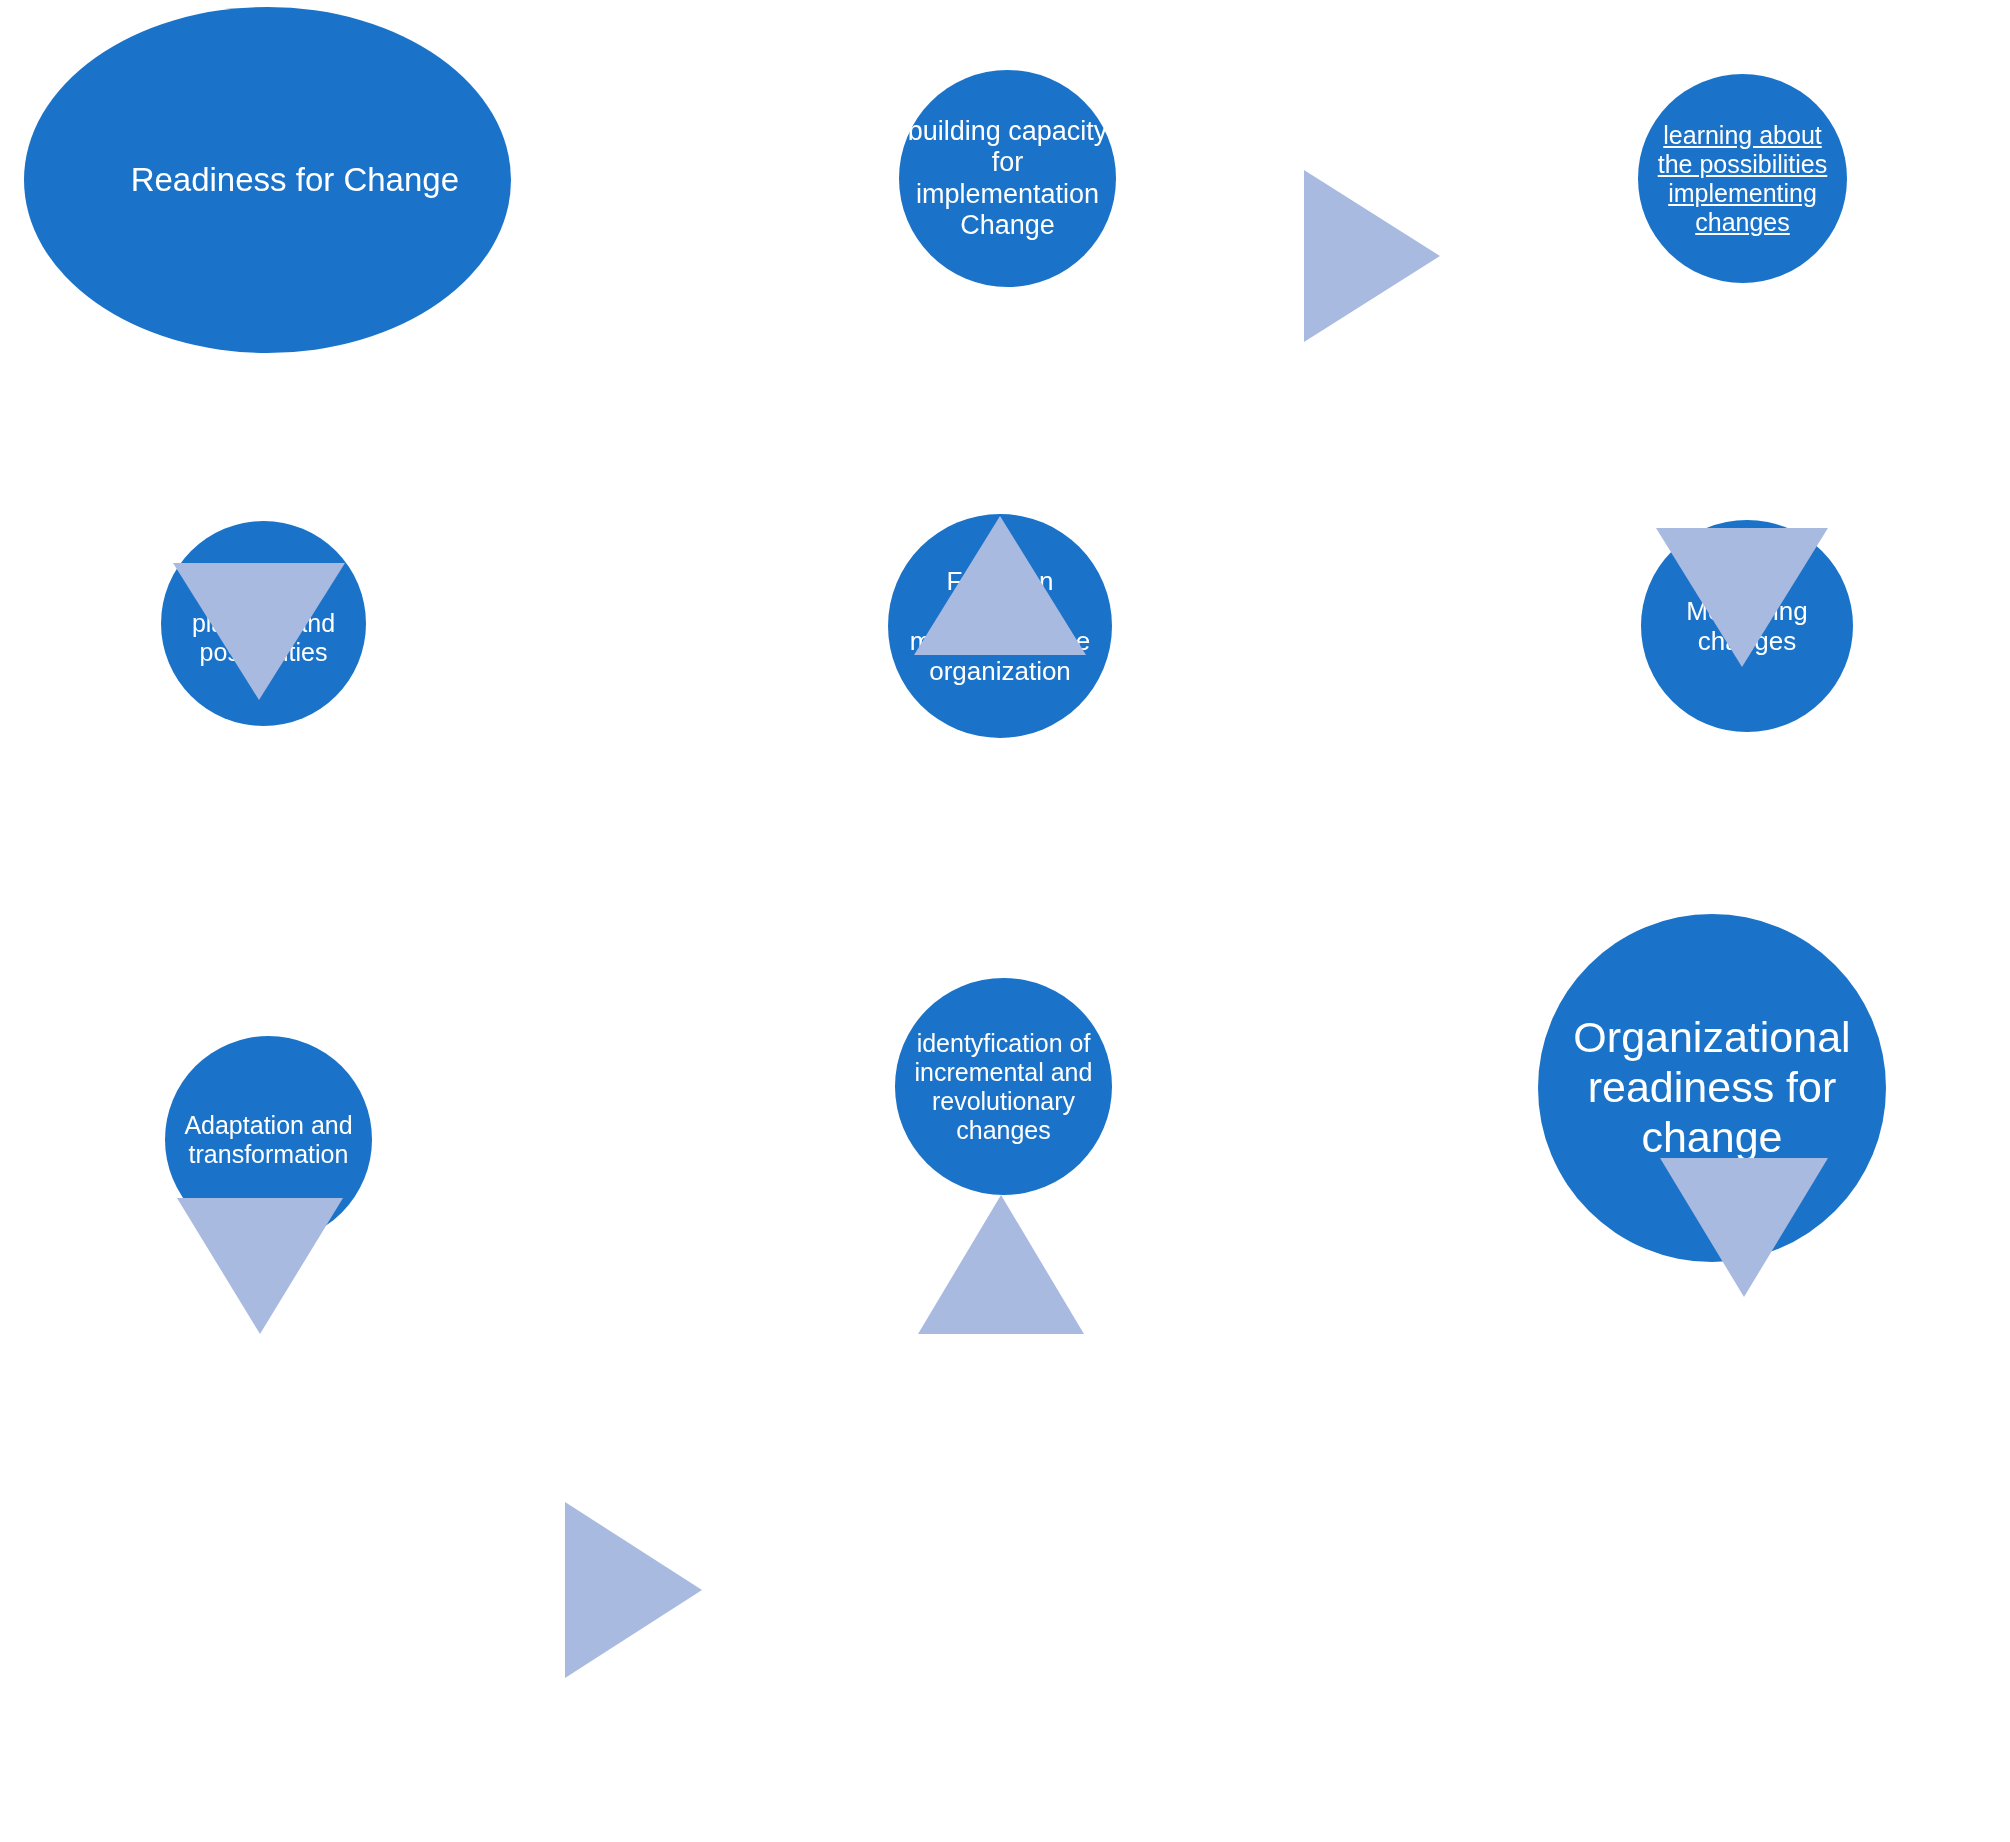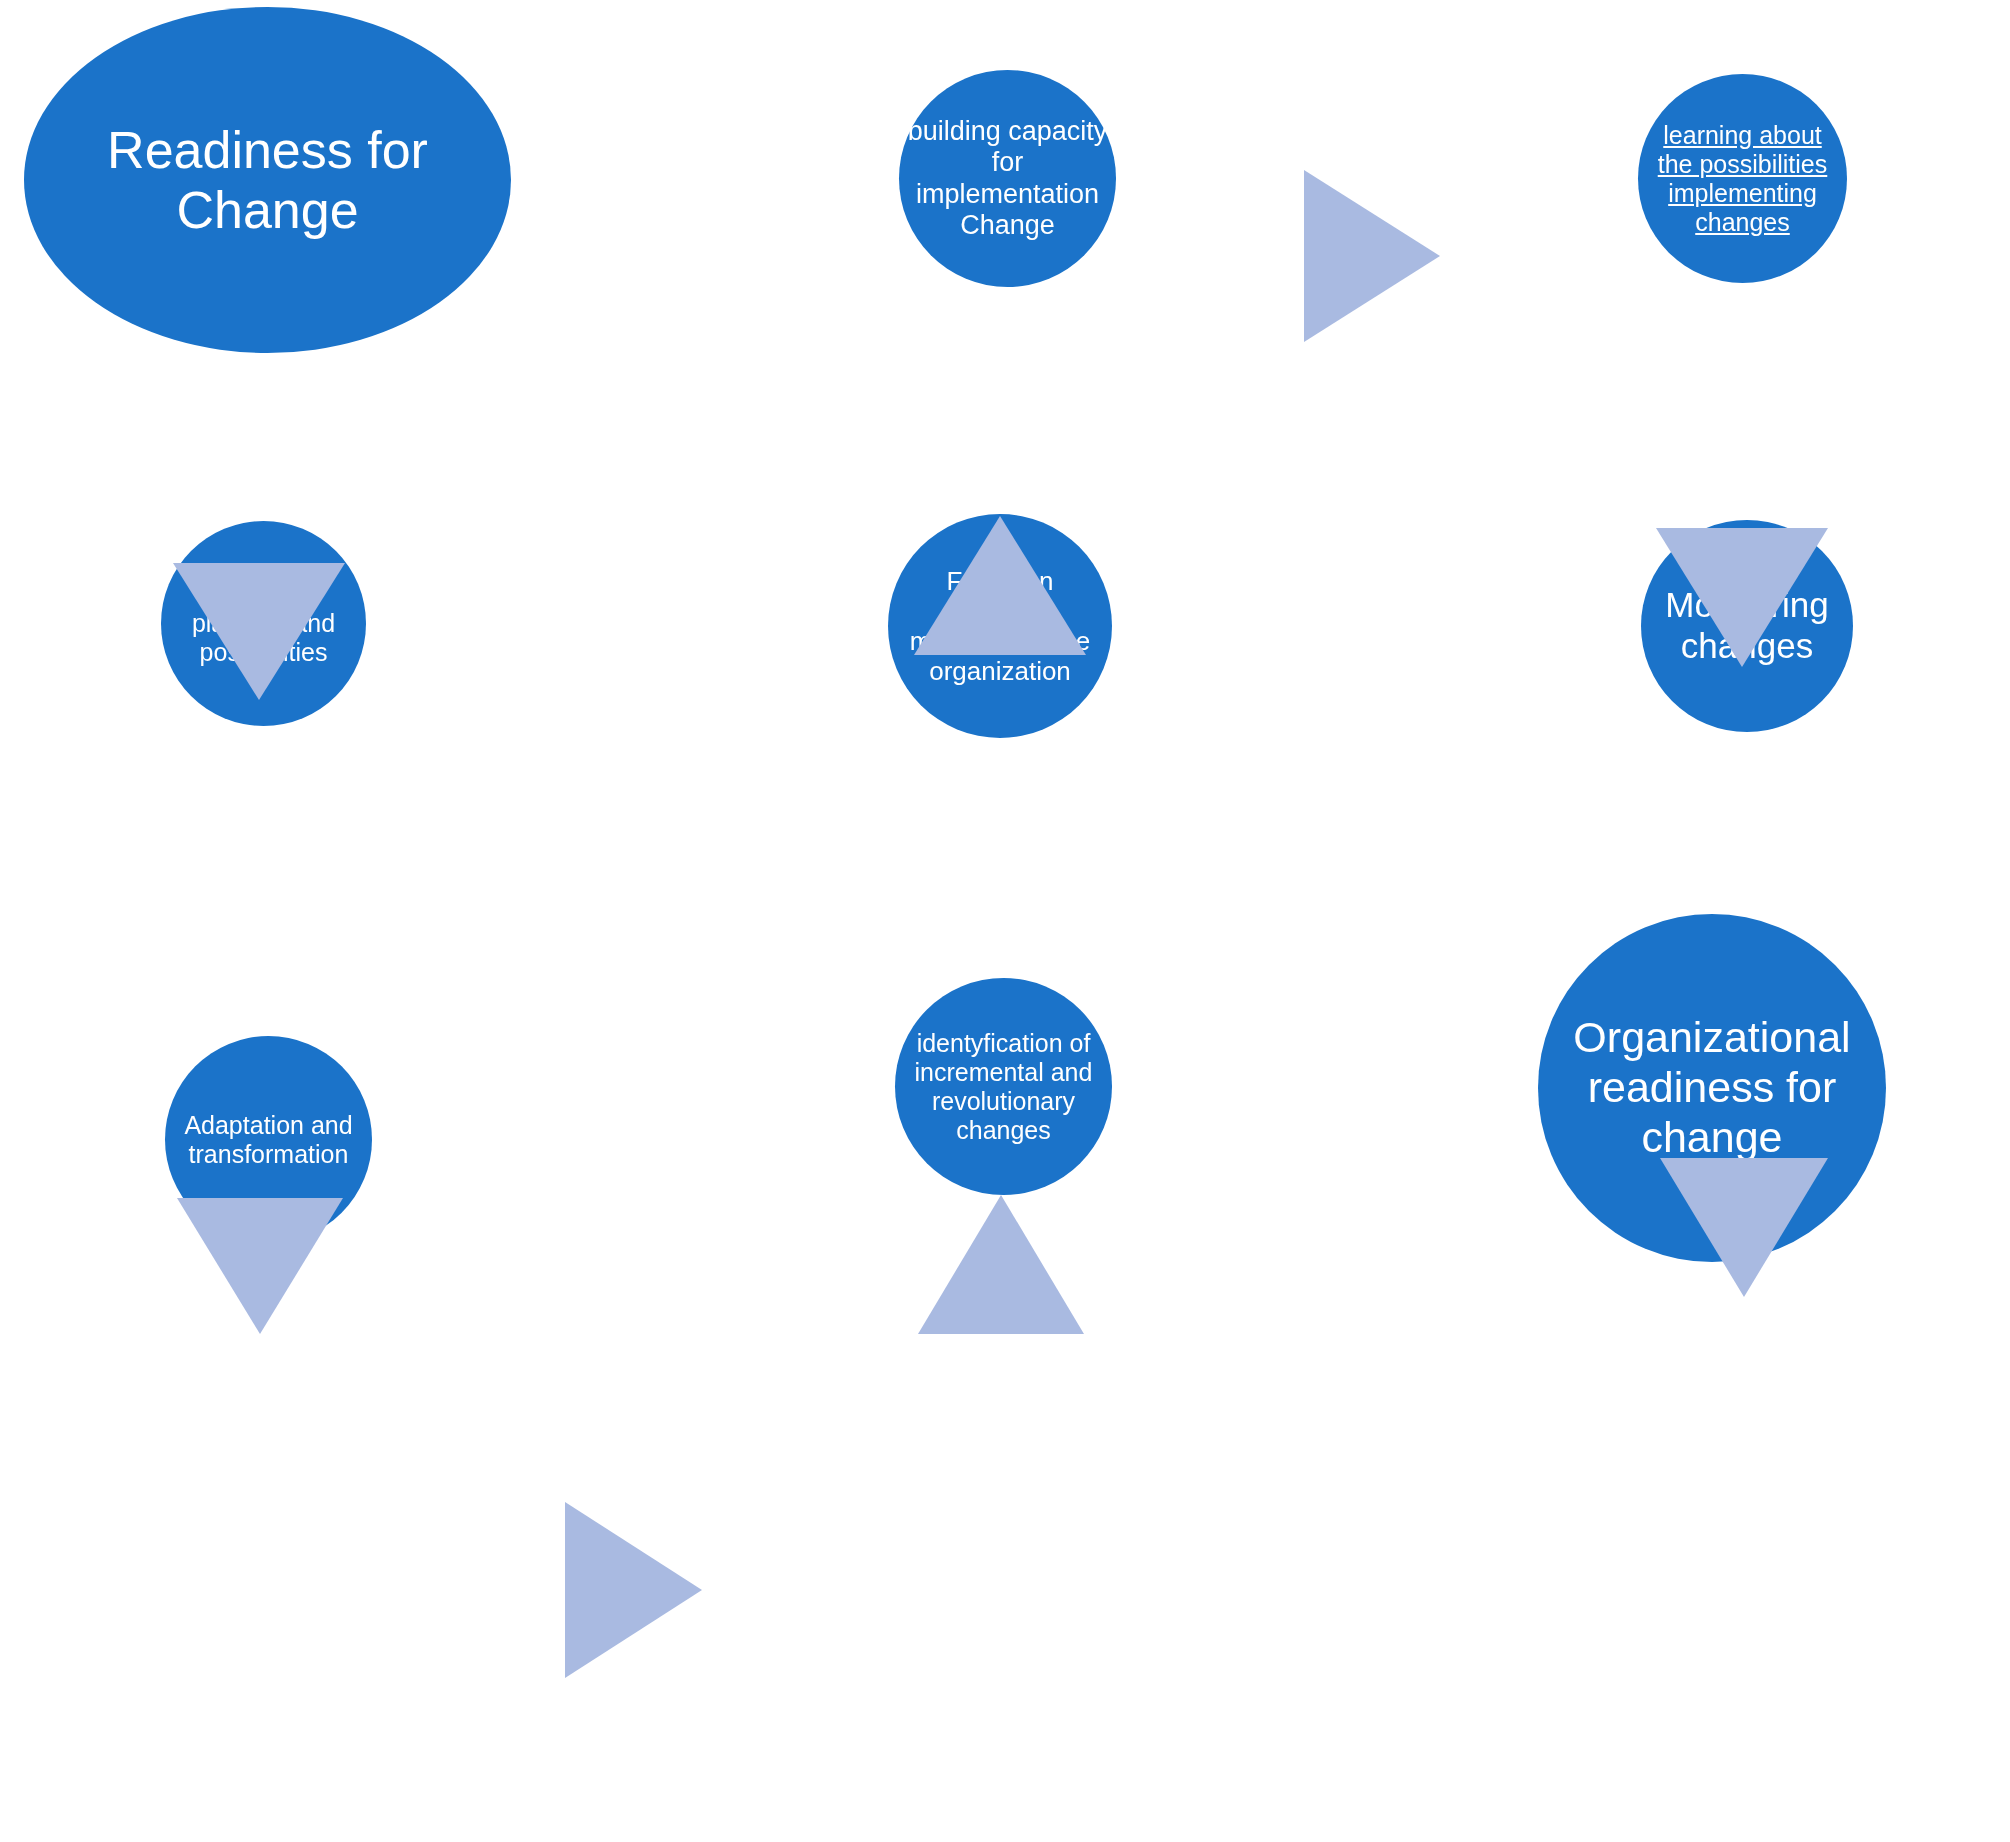--- a/index.html
+++ b/index.html
@@ -34,36 +34,36 @@
   .node .label {
     display: block;
     width: 100%;
     white-space: pre-line;
     overflow-wrap: break-word;
     word-break: break-word;
     padding: 0 1.7px;
   }
 
   
-  .n-readiness        { left: 24px;   top: 7px;     width: 487px; height: 346px; font-size: 52px; }
+  .n-readiness        { left: 24px;   top: 7px;     width: 487px; height: 346px; font-size: 33px; text-align: right; }
   .n-readiness .label { padding: 0 52px; }
 
   .n-building         { left: 899px; top: 70px;    width: 217px; height: 217px; font-size: 27px; justify-content: flex-end; }
   .n-building .label  { padding: 0 5.2px; }
 
   .n-learning         { left: 1638px; top: 74px;    width: 209px; height: 209px; font-size: 25px; }
   .n-learning .label  { padding: 0 5.2px; text-decoration: underline; }
 
   .n-facilitates      { left: 161px;  top: 521px;   width: 205px; height: 205px; font-size: 25px; }
   .n-facilitates .label { padding: 0 3.5px; }
 
   .n-focus            { left: 888px; top: 514px;   width: 224px; height: 224px; font-size: 26px; }
   .n-focus .label     { padding: 0 17.4px; }
 
-  .n-monitoring       { left: 1641px; top: 520px;   width: 212px; height: 212px; font-size: 35px; }
+  .n-monitoring       { left: 1641px; top: 520px;   width: 212px; height: 212px; font-size: 26px; }
   .n-monitoring .label { padding: 0 19px; }
 
   .n-adaptation       { left: 165px;  top: 1036px;  width: 207px; height: 207px; font-size: 25px; }
   .n-adaptation .label { padding: 0 3.5px; }
 
   .n-identyfication   { left: 895px; top: 978px;  width: 217px; height: 217px; font-size: 25px; }
   .n-identyfication .label { padding: 0 3.5px; }
 
   .n-orgreadiness     { left: 1538px; top: 914px;  width: 348px; height: 348px; font-size: 43px; }
   .n-orgreadiness .label { padding: 0 29.5px; }

